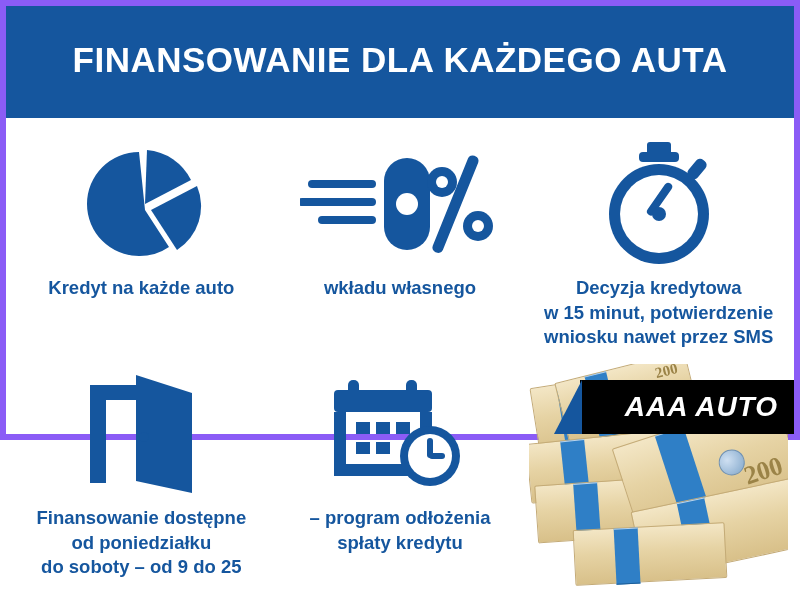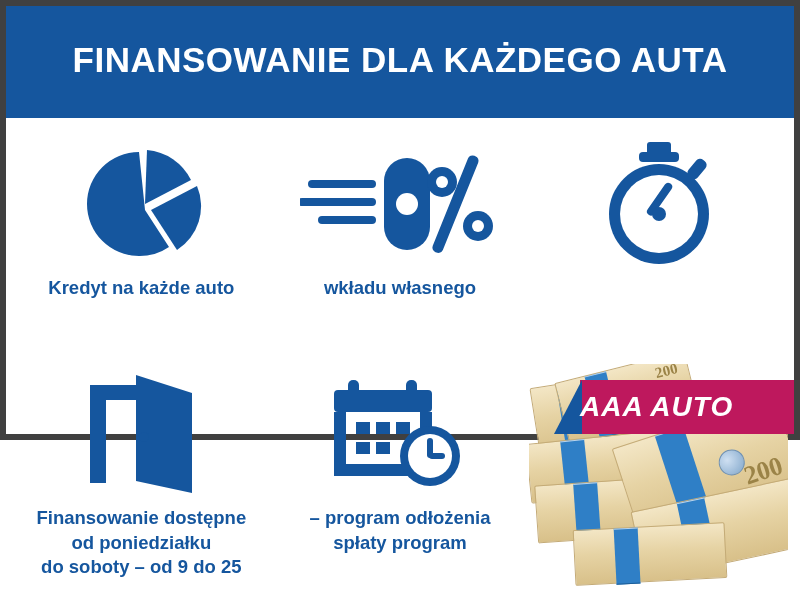--- a/index.html
+++ b/index.html
@@ -12,21 +12,21 @@
     overflow: hidden;
     font-family: "Liberation Sans", sans-serif;
     background: #ffffff;
   }
   .poster {
     position: relative;
     width: 800px;
     height: 440px;
     background: #ffffff;
     box-sizing: border-box;
-    border: 6px solid #404040;
+    border: 6px solid #8b5cf6;
   }
   
   .header {
     background: #15569e;
     color: #ffffff;
     text-align: center;
     padding: 10px 10px 14px 10px;
     height: 112px;
     box-sizing: border-box;
     display: flex;
@@ -116,24 +116,25 @@
     background: radial-gradient(circle at 35% 35%, #cfe0f2, #7fa5c9);
     border: 1px solid #6d90b4;
   }
   
   .logo {
     position: absolute;
     right: 0;
     bottom: 0;
     width: 214px;
     height: 54px;
-    background: #be185d;
+    background: #000000;
     color: #ffffff;
     display: flex;
     align-items: center;
+    justify-content: flex-end;
     padding-right: 16px;
     box-sizing: border-box;
     font-weight: bold;
     font-size: 28px;
     letter-spacing: 1px;
     font-style: italic;
   }
   .logo::before {
     content: "";
     position: absolute;
@@ -205,20 +206,25 @@
             <rect x="46" y="12" width="40" height="10" rx="4"></rect>
             <rect x="98" y="18" width="12" height="22" rx="5" transform="rotate(40 104 29)"></rect>
             <circle cx="66" cy="74" r="50"></circle>
           </g>
           <circle cx="66" cy="74" r="39" fill="#ffffff"></circle>
           <g fill="#15569e">
             <rect x="62" y="40" width="8" height="38" rx="4" transform="rotate(35 66 60)"></rect>
             <circle cx="66" cy="74" r="7"></circle>
           </g>
         </svg>
+      </div>
+      <div class="caption">
+        <span class="cl">Decyzja kredytowa</span>
+        <span class="cl">w 15 minut, potwierdzenie</span>
+        <span class="cl">wniosku nawet przez SMS</span>
       </div>
     </div>
 
     <div class="cell">
       <div class="icon-wrap">
         <svg width="130" height="118" viewBox="0 0 130 118" aria-hidden="true">
           <g fill="#15569e">
             <rect x="14" y="10" width="16" height="98"></rect>
             <rect x="14" y="10" width="62" height="15"></rect>
             <path d="M60 0 L116 18 L116 118 L60 106 Z"></path>
@@ -252,21 +258,21 @@
           </g>
           <circle cx="100" cy="84" r="22" fill="#ffffff"></circle>
           <g fill="#15569e">
             <rect x="97" y="66" width="6" height="20" rx="3"></rect>
             <rect x="99" y="81" width="16" height="6" rx="3"></rect>
           </g>
         </svg>
       </div>
       <div class="caption">
         <span class="cl">– program odłożenia</span>
-        <span class="cl">spłaty program</span>
+        <span class="cl">spłaty kredytu</span>
       </div>
     </div>
 
     <div class="cell money-cell">
       <div class="money-stage">
 
         <div class="note" style="left:8px; top:16px; width:126px; height:66px; transform:rotate(-9deg);">
           <div class="strap" style="left:26px; top:0; width:22px; height:100%;"></div>
           <div class="denom" style="right:8px; top:6px;">200</div>
           <div class="seal" style="right:12px; bottom:8px;"></div>

